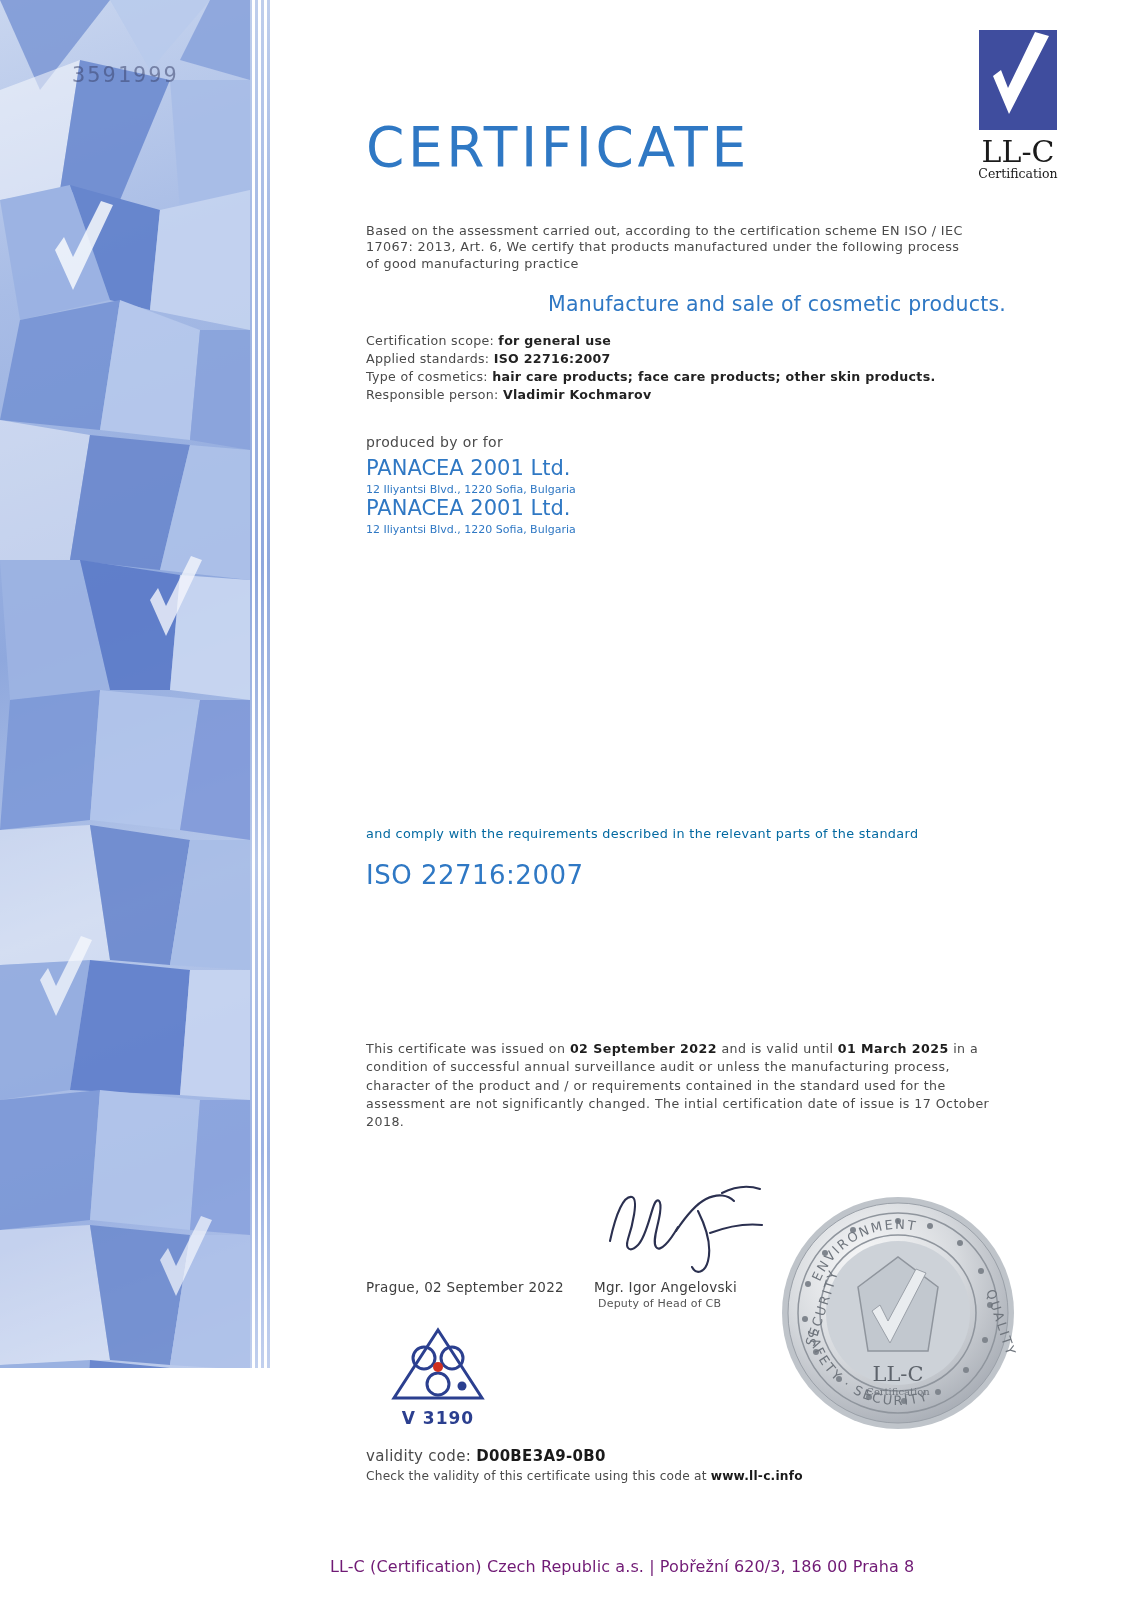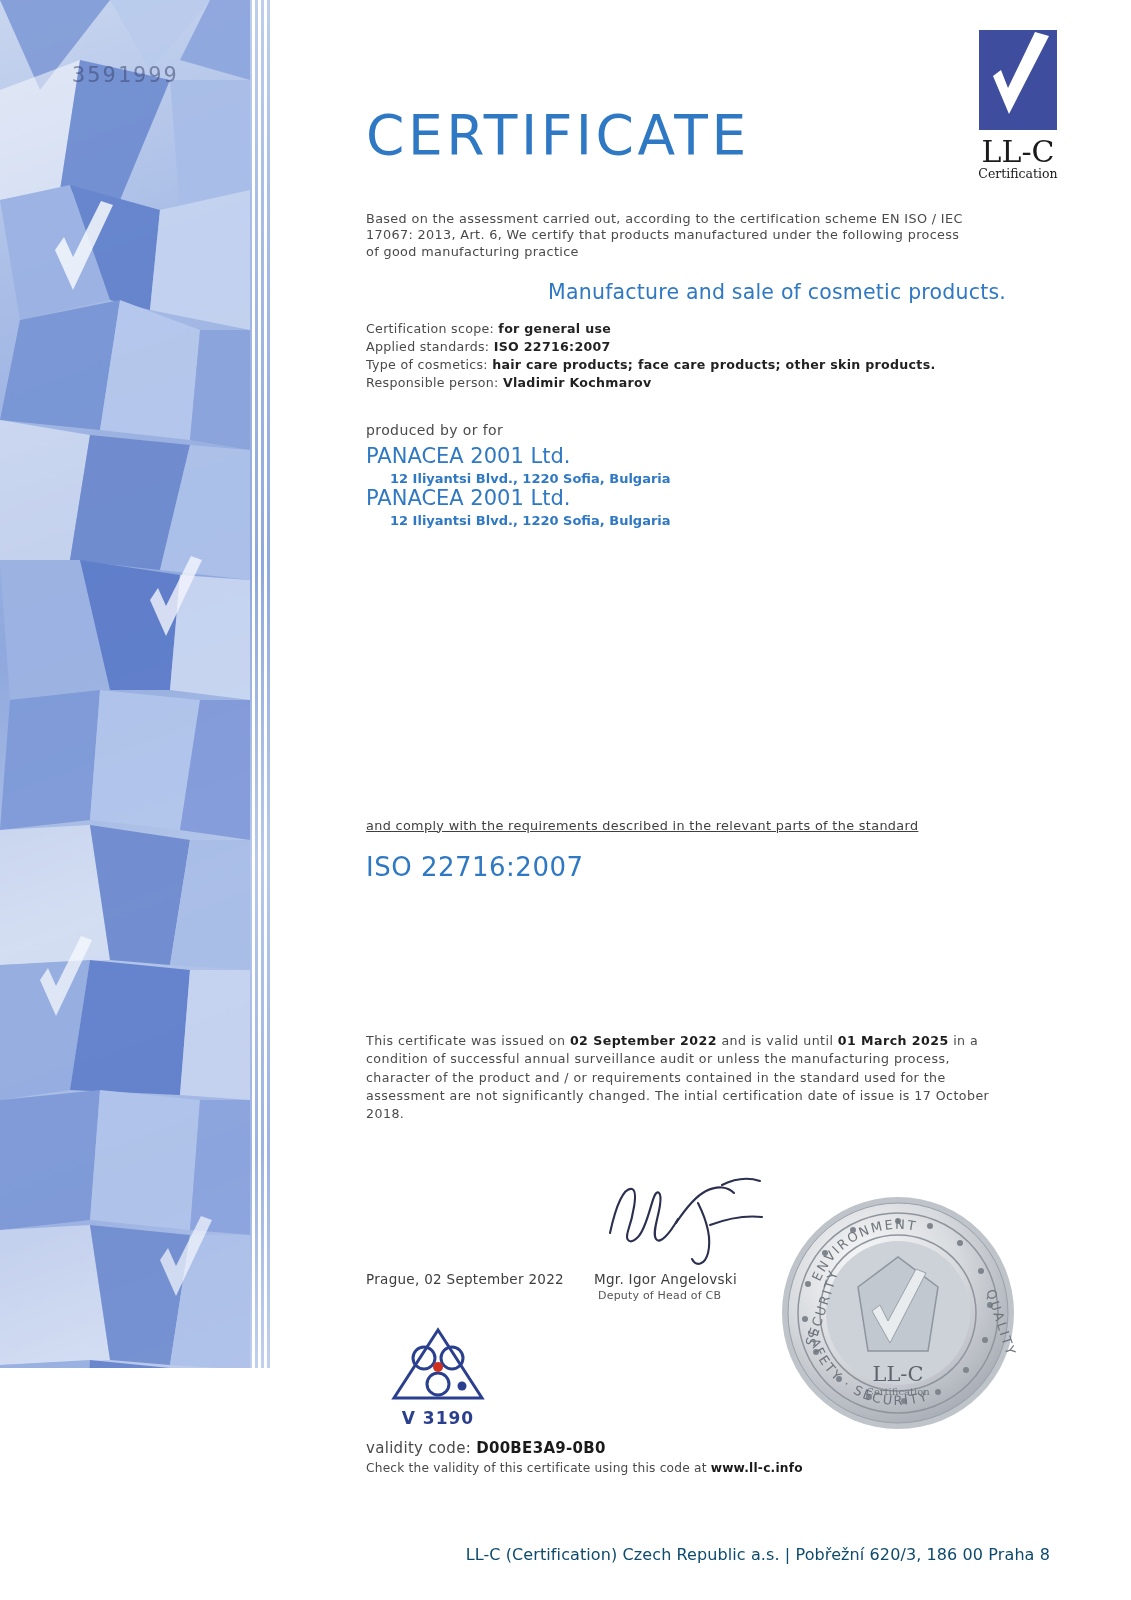--- a/index.html
+++ b/index.html
@@ -40,21 +40,21 @@
     left: 66px; top: 1520px;
     font-size: 17px;
     font-weight: bold;
     color: #2b3f8f;
     letter-spacing: 0.2px;
   }
 
   
   #content {
     position: absolute;
-    left: 366px; top: 0;
+    left: 366px; top: 12px;
     width: 640px;
   }
   .title {
     font-family: "DejaVu Sans", sans-serif;
     font-size: 55px;
     font-weight: 400;
     letter-spacing: 3.5px;
     color: #2f78c4;
     margin-top: 108px;
     line-height: 1;
@@ -93,40 +93,38 @@
     color: #4a4a4a;
     letter-spacing: 0.4px;
     margin-top: 30px;
   }
   .org-name {
     font-size: 21px;
     color: #2f78c4;
     margin-top: 6px;
   }
   .org-addr {
-    font-size: 13px;
+    font-size: 11px;
     color: #2f78c4;
-    font-weight: bold;
+    font-weight: normal;
     margin-top: 3px;
-    margin-left: 24px;
   }
   .plant-lead {
     font-size: 13px;
     color: #4a4a4a;
     letter-spacing: 0.4px;
     margin-top: 36px;
   }
   .comply {
     font-size: 12.8px;
-    color: #404040;
+    color: #0369a1;
     letter-spacing: 0.35px;
     line-height: 1.28;
     margin-top: 290px;
     width: 600px;
-    text-decoration: underline;
   }
   .standard {
     font-size: 26px;
     color: #2f78c4;
     margin-top: 18px;
     letter-spacing: 0.5px;
   }
   .issued {
     font-size: 12.6px;
     color: #4a4a4a;
@@ -182,23 +180,23 @@
     color: #4a4a4a;
     letter-spacing: 0.2px;
     margin-top: 4px;
   }
   .check b { color: #1a1a1a; }
   .footer-line {
     position: absolute;
     left: -36px;
     top: 1545px;
     width: 720px;
-    text-align: right;
+    text-align: left;
     font-size: 16px;
-    color: #0c4a6e;
+    color: #701a75;
     letter-spacing: 0.1px;
   }
 
   
   #llc-logo {
     position: absolute;
     left: 963px; top: 30px;
     width: 110px;
     text-align: center;
   }

